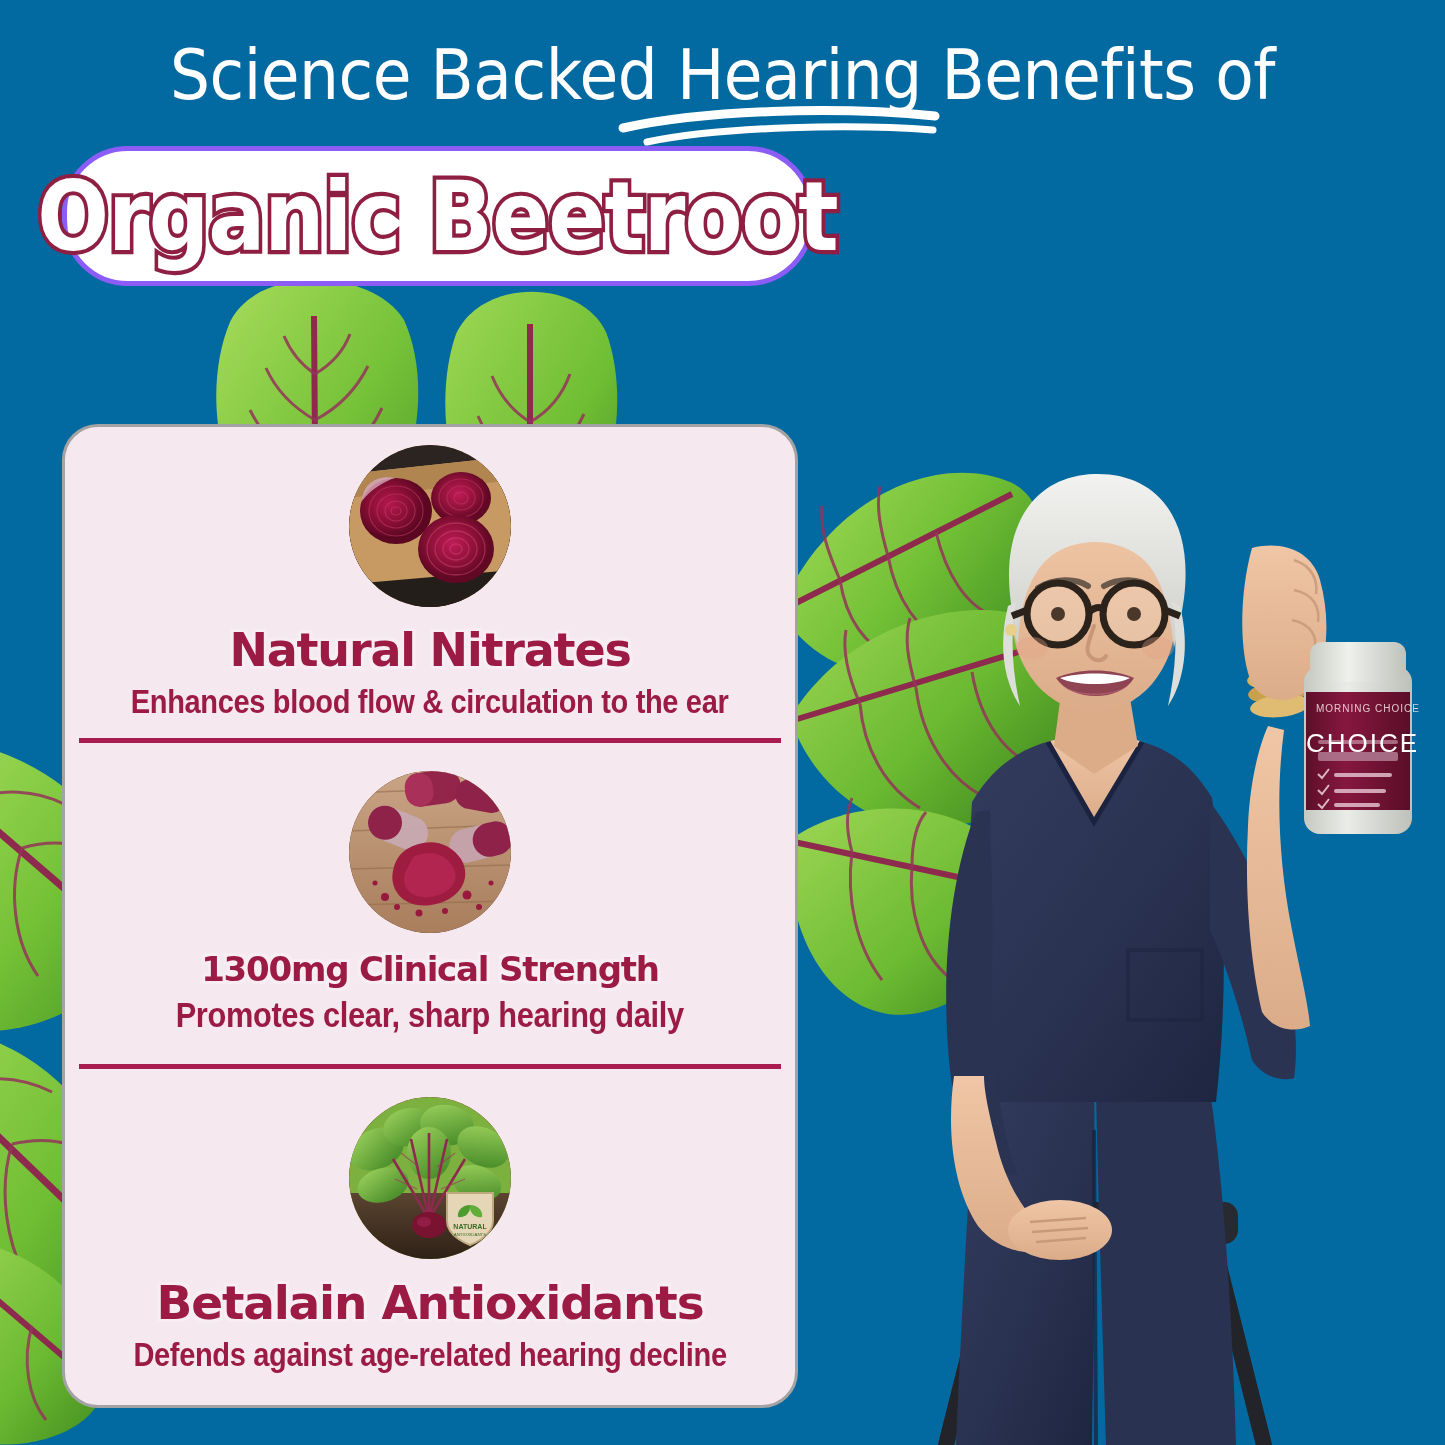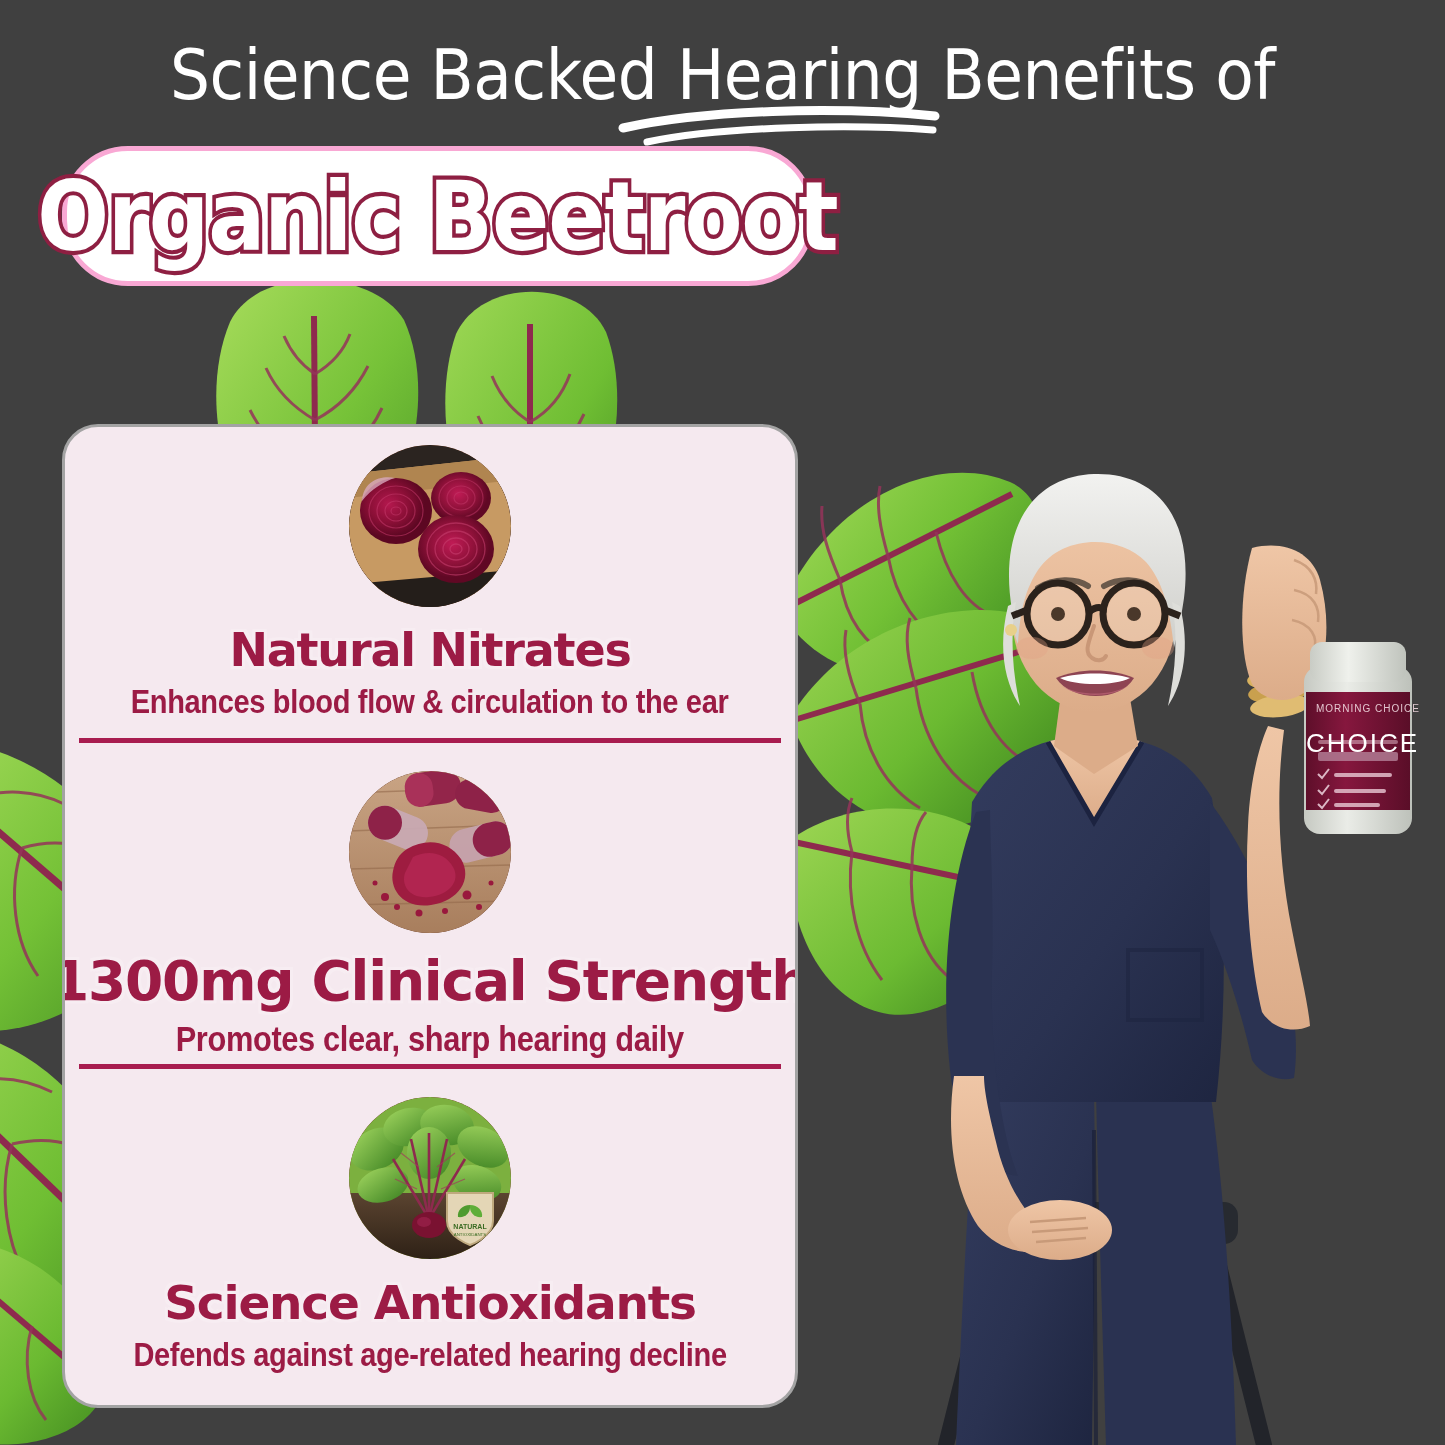--- a/index.html
+++ b/index.html
@@ -3,21 +3,21 @@
 <meta charset="utf-8">
 <style>
   html,body{margin:0;padding:0;}
   body{
     width:1445px;height:1445px;
     background:#8E1F42;
     font-family:"Liberation Sans", sans-serif;
     overflow:hidden;
     position:relative;
   }
-  #stage{position:absolute;inset:0;overflow:hidden;background:#404040;}
+  #stage{position:absolute;inset:0;overflow:hidden;background:#0369a1;}
 
   
   .headline{
     position:absolute;left:0;top:34px;width:1445px;
     text-align:center;
     color:#FFFFFF;
     font-size:70px;
     font-weight:400;
     letter-spacing:-0.5px;
     font-family:"DejaVu Sans", sans-serif;
@@ -25,21 +25,21 @@
     transform-origin:50% 50%;
     white-space:nowrap;
     z-index:40;
   }
   .swoosh{position:absolute;left:615px;top:100px;width:330px;height:46px;z-index:41;pointer-events:none;}
 
   
   .pill{
     position:absolute;left:62px;top:146px;width:742px;height:130px;
     background:#FFFFFF;
-    border:5px solid #f9a8d4;
+    border:5px solid #8b5cf6;
     border-radius:66px;
     z-index:42;
     display:flex;align-items:center;justify-content:center;
   }
   .pill-text{
     font-family:"DejaVu Sans", sans-serif;
     font-weight:700;
     font-size:82px;
     color:#FFFFFF;
     letter-spacing:-1px;
@@ -96,21 +96,21 @@
     font-size:34px;
     color:#9C1B45;
     letter-spacing:-0.4px;
     transform:scaleX(0.88);
     white-space:nowrap;
   }
   .divider{
     position:absolute;left:14px;right:14px;bottom:10px;height:5px;
     background:#A81C4F;
   }
-  .benefit.b2 .b-title{font-size:55px;}
+  .benefit.b2 .b-title{font-size:34px;}
   .benefit.b3 .b-title{font-size:47px;}
   .benefit.b1 .b-sub{font-size:33px;}
   .benefit.b2 .b-sub{font-size:35px;}
   .benefit.b3 .b-sub{font-size:33px;}
 
   
   .model{position:absolute;left:880px;top:430px;width:565px;height:1015px;z-index:30;}
   .model svg{display:block;width:100%;height:100%;}
 
   
@@ -458,21 +458,21 @@
             <g transform="translate(96,94)">
               <path d="M2 2 L48 2 L48 30 C 48 46 25 54 25 54 C 25 54 2 46 2 30 Z" fill="#E4D6B6" stroke="#BFA97E" stroke-width="2"></path>
               <path d="M25 14 C 17 14 12 20 13 26 C 20 27 26 22 25 14 Z" fill="#4F9B2E"></path>
               <path d="M25 14 C 33 14 38 20 37 26 C 30 27 24 22 25 14 Z" fill="#5FAE38"></path>
               <text x="25" y="38" font-family="Liberation Sans, sans-serif" font-size="7" font-weight="700" fill="#3A6B22" text-anchor="middle">NATURAL</text>
               <text x="25" y="45" font-family="Liberation Sans, sans-serif" font-size="4.4" fill="#3A6B22" text-anchor="middle">ANTIOXIDANTS</text>
             </g>
           </g>
         </svg>
       </div>
-      <div class="b-title">Science Antioxidants</div>
+      <div class="b-title">Betalain Antioxidants</div>
       <div class="b-sub">Defends against age-related hearing decline</div>
     </div>
   </div>
 
   <div class="model">
     <svg viewBox="0 0 565 1015" preserveAspectRatio="none">
       <defs>
         <linearGradient id="scrub" x1="0" y1="0" x2="1" y2="1">
           <stop offset="0%" stop-color="#333C5E"></stop>
             <stop offset="55%" stop-color="#2A3251"></stop>

